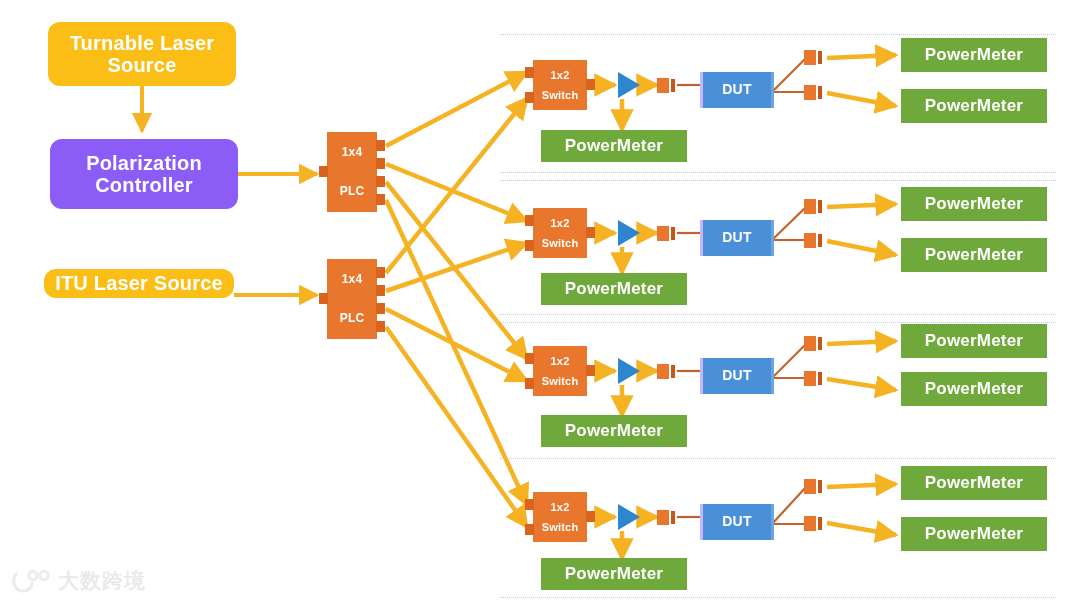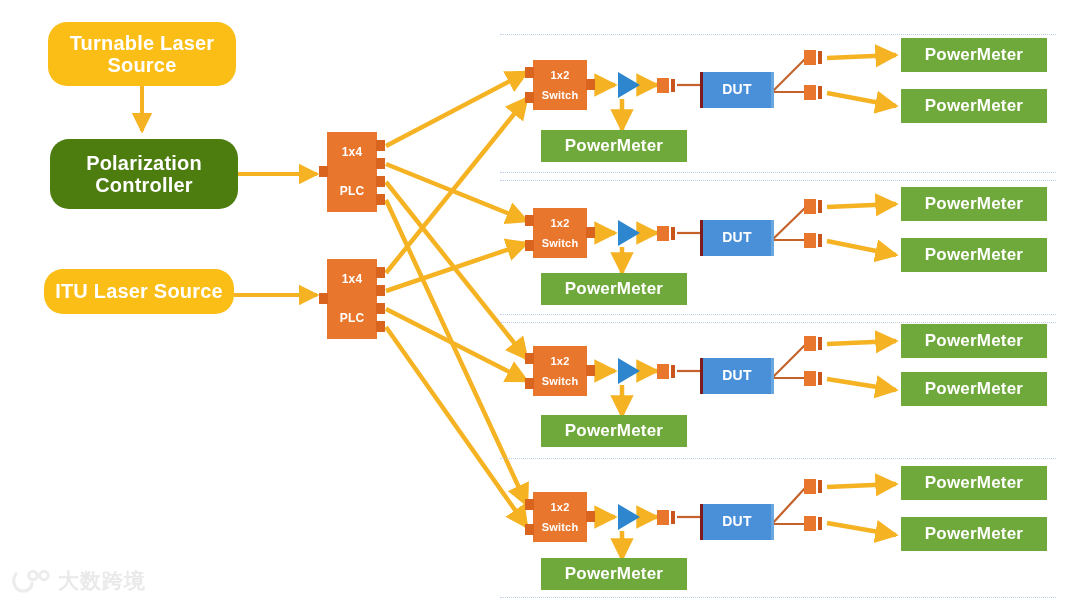--- a/index.html
+++ b/index.html
@@ -27,49 +27,49 @@
     box-sizing:border-box;
     display:flex;
     align-items:center;
     justify-content:center;
     text-align:center;
     color:#ffffff;
     font-weight:bold;
     line-height:1.12;
     letter-spacing:.2px;
   }
-  .node.rounded{ border-radius:19px; }
+  .node.rounded{ border-radius:12px; }
 
   .src{
     background:#FBBE16;
     font-size:20px;
   }
   .pol{
-    background:#4d7c0f;
+    background:#8b5cf6;
     font-size:20px;
   }
   .plc{
     background:#E8762C;
     font-size:12px;
     flex-direction:column;
     justify-content:center;
     gap:9px;
   }
   .plc .l2{ font-size:12px;margin-top:16px; }
   .sw{
     background:#E8762C;
     font-size:11px;
     flex-direction:column;
     justify-content:center;
     gap:7px;
   }
   .dut{
     background:#4A90D9;
     font-size:14px;
-    border-left:3px solid #7f1d1d;
+    border-left:3px solid #c4b5fd;
     border-right:3px solid #6AA7E0;
   }
   .pm{
     background:#70A93B;
     font-size:17px;
   }
 
   
   .tab{
     position:absolute;
@@ -234,21 +234,21 @@
   <div class="sep" style="top:597px;"></div>
 
   <div class="node rounded src" style="left:48px;top:22px;width:188px;height:64px;">
     <span>Turnable Laser Source</span>
   </div>
 
   <div class="node rounded pol" style="left:50px;top:139px;width:188px;height:70px;">
     <span>Polarization Controller</span>
   </div>
 
-  <div class="node rounded src" style="left:44px;top:269px;width:190px;height:45px;justify-content:center;">
+  <div class="node rounded src" style="left:44px;top:269px;width:190px;height:29px;justify-content:center;">
     <span>ITU Laser Source</span>
   </div>
 
   <div class="node plc" style="left:327px;top:132px;width:50px;height:80px;">
     <span class="tab left" style="top:34px;"></span>
     <span class="tab right" style="top:8px;"></span>
     <span class="tab right" style="top:26px;"></span>
     <span class="tab right" style="top:44px;"></span>
     <span class="tab right" style="top:62px;"></span>
     <span>1x4</span>

